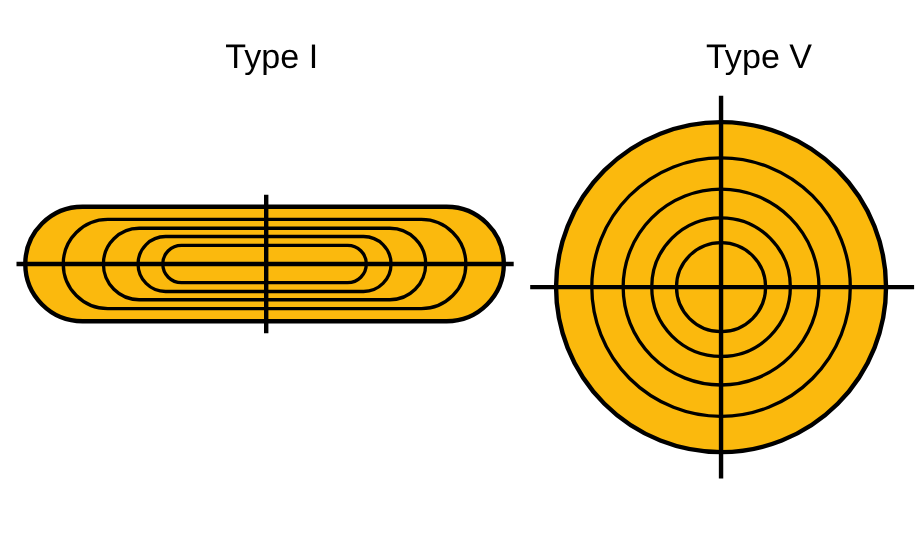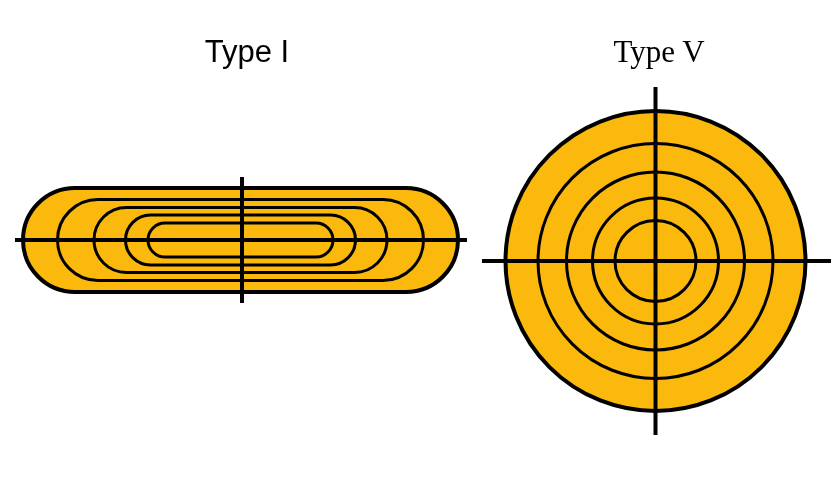--- a/index.html
+++ b/index.html
@@ -19,21 +19,21 @@
     position: absolute;
     top: 17px;
     transform: translateX(-50%);
     font-size: 31px;
     line-height: 1.15;
     color: #000000;
     white-space: nowrap;
     margin-top: 17px;
   }
   .title-type-i { left: 247px; }
-  .title-type-v { left: 659px; font-family: Liberation Serif, serif; }
+  .title-type-v { left: 690px; }
   svg.diagram {
     position: absolute;
     left: 0;
     top: 0;
     display: block;
   }
 </style>
 </head>
 <body>
 

